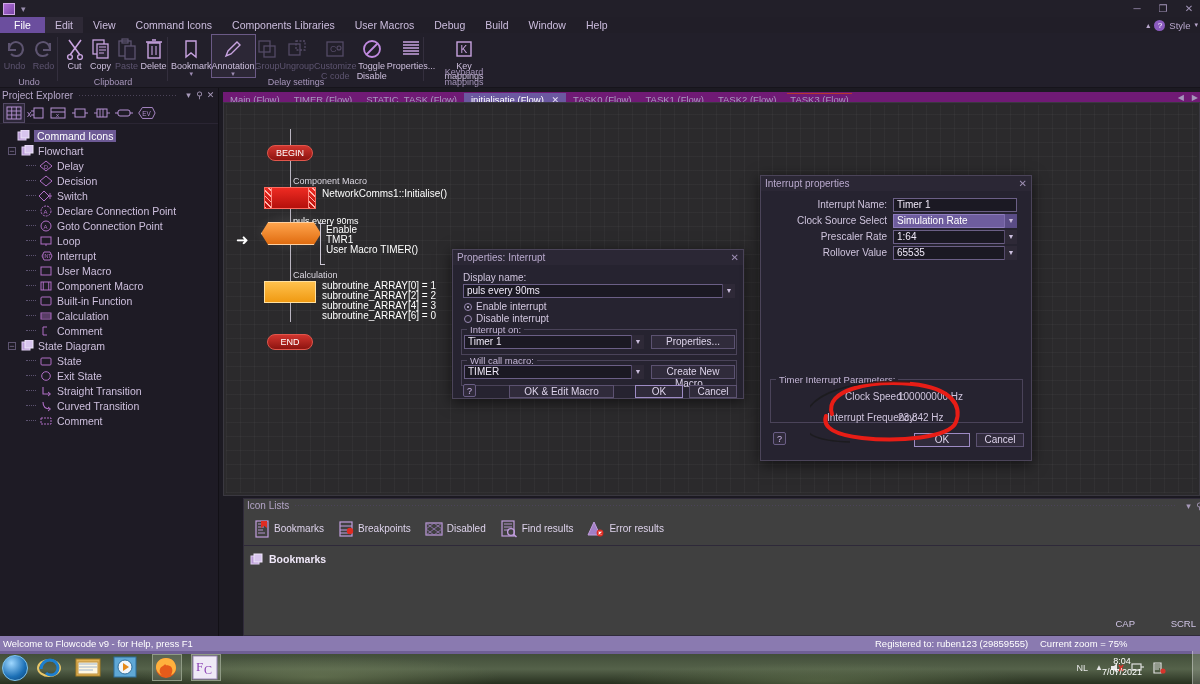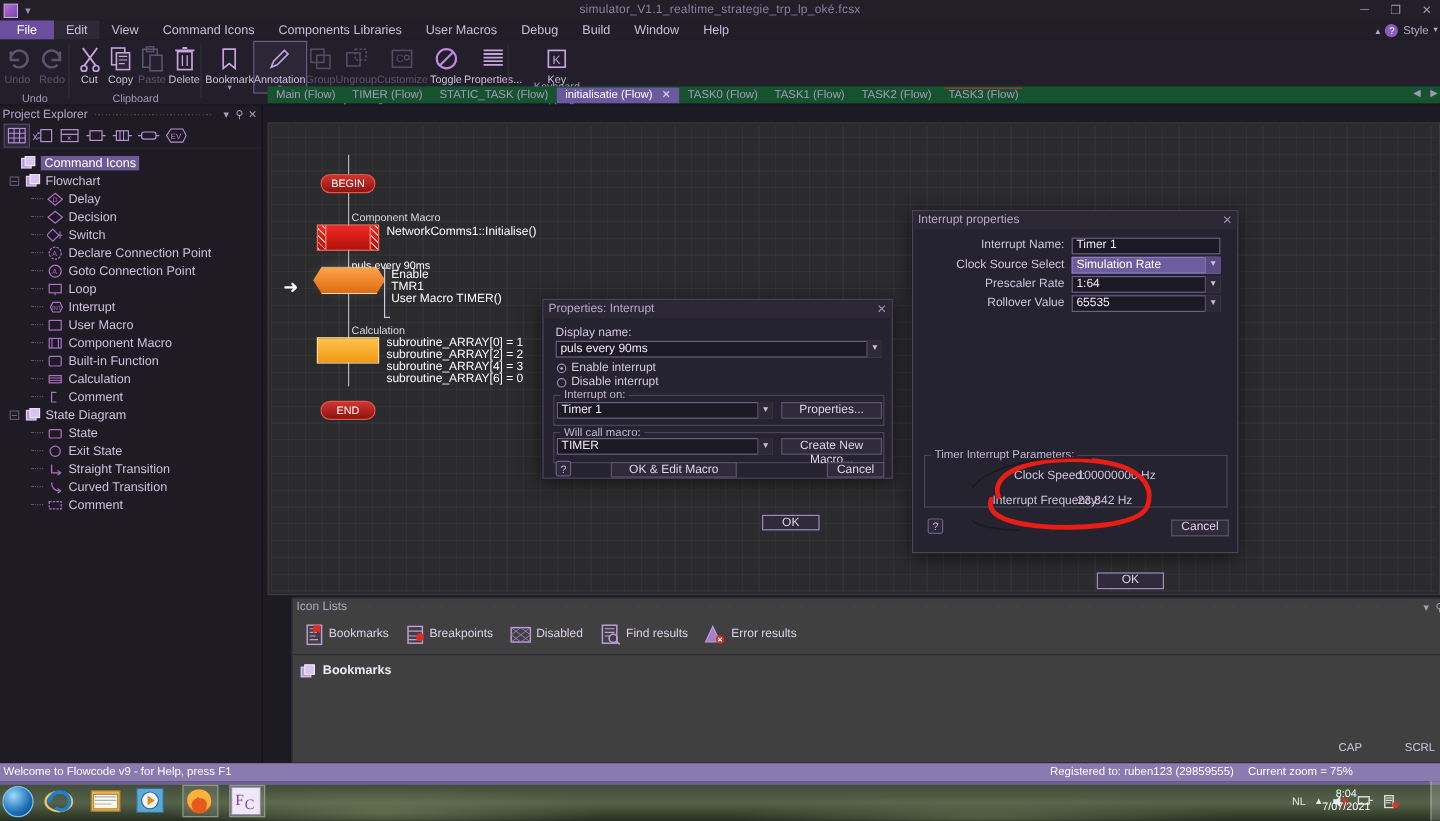--- a/index.html
+++ b/index.html
@@ -103,22 +103,22 @@
   .tnode .tw{ width:11px; text-align:center; color:#8a7ba0; font-size:9px;}
   .tnode .ti{ width:16px; display:flex; align-items:center; justify-content:center;}
   .tnode .tl{ margin-left:3px; }
   .tnode.sel .tl{ background:#6d5a95; color:#fff; padding:0 3px; }
   .tnode.l1{ padding-left:6px; }
   .tnode.l2{ padding-left:24px; }
   .tnode.l2 .dash{ width:10px; border-top:1px dotted #5c5270; margin-right:2px;}
 
   
   .tabsbar{
-    position:absolute; left:223px; top:72px; width:977px; height:14px;
-    background:#14532d;
+    position:absolute; left:223px; top:92px; width:977px; height:14px;
+    background:#701a75;
   }
   .doctabs{ display:flex; align-items:flex-end; height:14px; }
   .dtab{
     font-size:9.5px; color:#a99ac0; padding:1px 7px 1px 7px; height:13px;
     line-height:11px; cursor:default; position:relative; white-space:nowrap;
   }
   .dtab.act{ background:#6b58a0; color:#fff; }
   .dtab.act .x{ margin-left:5px; color:#e6dcf5; font-size:9px;}
   .dtab.mod::before{
     content:""; position:absolute; left:4px; right:4px; top:0; height:1px; background:#b4352f;
@@ -198,21 +198,21 @@
   .combo .arw{
     position:absolute; right:0; top:0; width:13px; height:100%;
     background:#2e2937; border-left:1px solid #554a6b;
     color:#cbbedd; font-size:7px; text-align:center; line-height:13px;
   }
   .combo.hl .arw{ background:#5a4c86; border-left:1px solid #7f6eae;}
   .btn{
     background:#302b3b; border:1px solid #5c5271; color:#ded4ec;
     font-size:10px; text-align:center; cursor:default;
   }
-  .btn.def{ border:1px solid #9d8bc4;margin-top:44px; }
+  .btn.def{ border:1px solid #9d8bc4; }
   .radio{ display:flex; align-items:center; gap:4px; font-size:10px; color:#d3c8e0;}
   .rdot{ width:8px;height:8px;border-radius:50%;border:1px solid #9b8bb5;position:relative;}
   .rdot.on::after{ content:""; position:absolute; inset:2px; border-radius:50%; background:#d9cdef;}
   .grp{ position:absolute; border:1px solid #4a4359; }
   .grp .gtitle{ position:absolute; top:-6px; left:5px; background:#262330; padding:0 3px;
                 font-size:9.5px; color:#c3b5d5;}
   .helpbtn{
     width:13px;height:13px;border-radius:2px;background:#2f2a3a;border:1px solid #6a5e85;
     color:#cdb9ea; font-size:9px; text-align:center; line-height:12px;
   }
@@ -273,21 +273,20 @@
              background:rgba(255,255,255,.18); border-left:1px solid rgba(255,255,255,.35);}
 </style>
 </head>
 <body>
 
 <div id="app">
 
   <div class="titlebar">
     <div class="tb-appicon"></div>
     <div class="tb-pin">▾</div>
-    <div class="tb-title">simulator_V1.1_realtime_strategie_trp_lp_oké.fcsx</div>
     <div class="tb-btns">
       <div class="tb-btn">─</div>
       <div class="tb-btn">❐</div>
       <div class="tb-btn">✕</div>
     </div>
   </div>
 
   <div class="menubar">
     <div class="menu-item file">File</div>
     <div class="menu-item edit">Edit</div>

